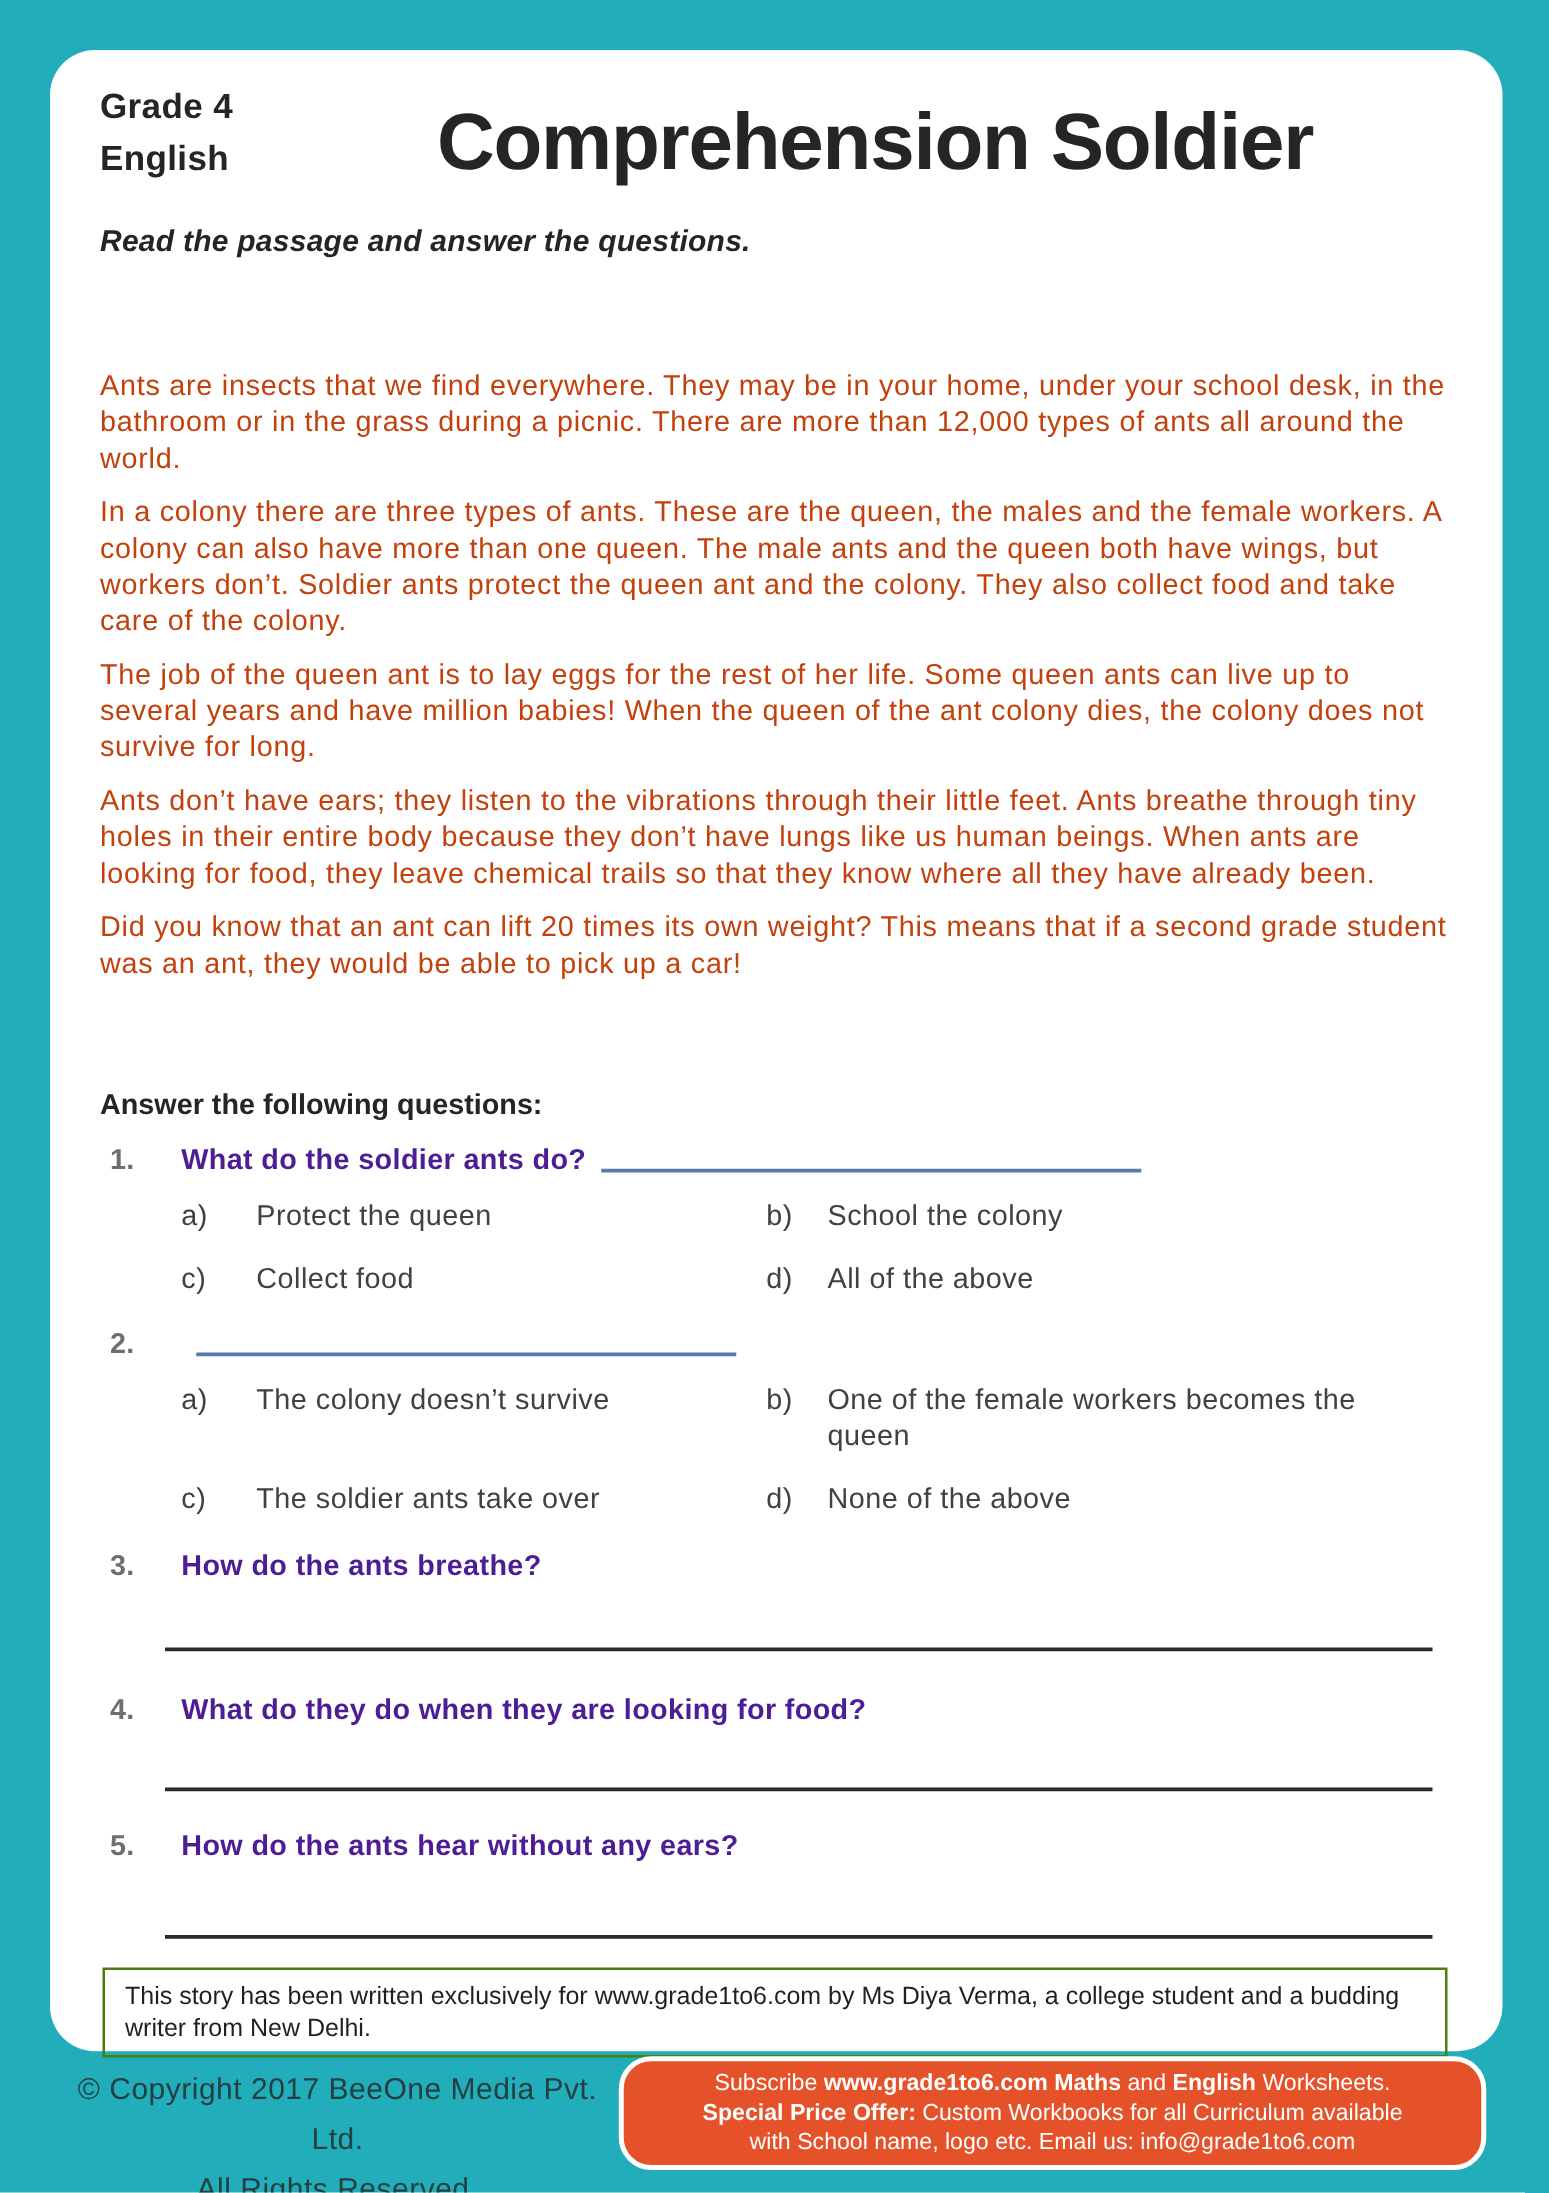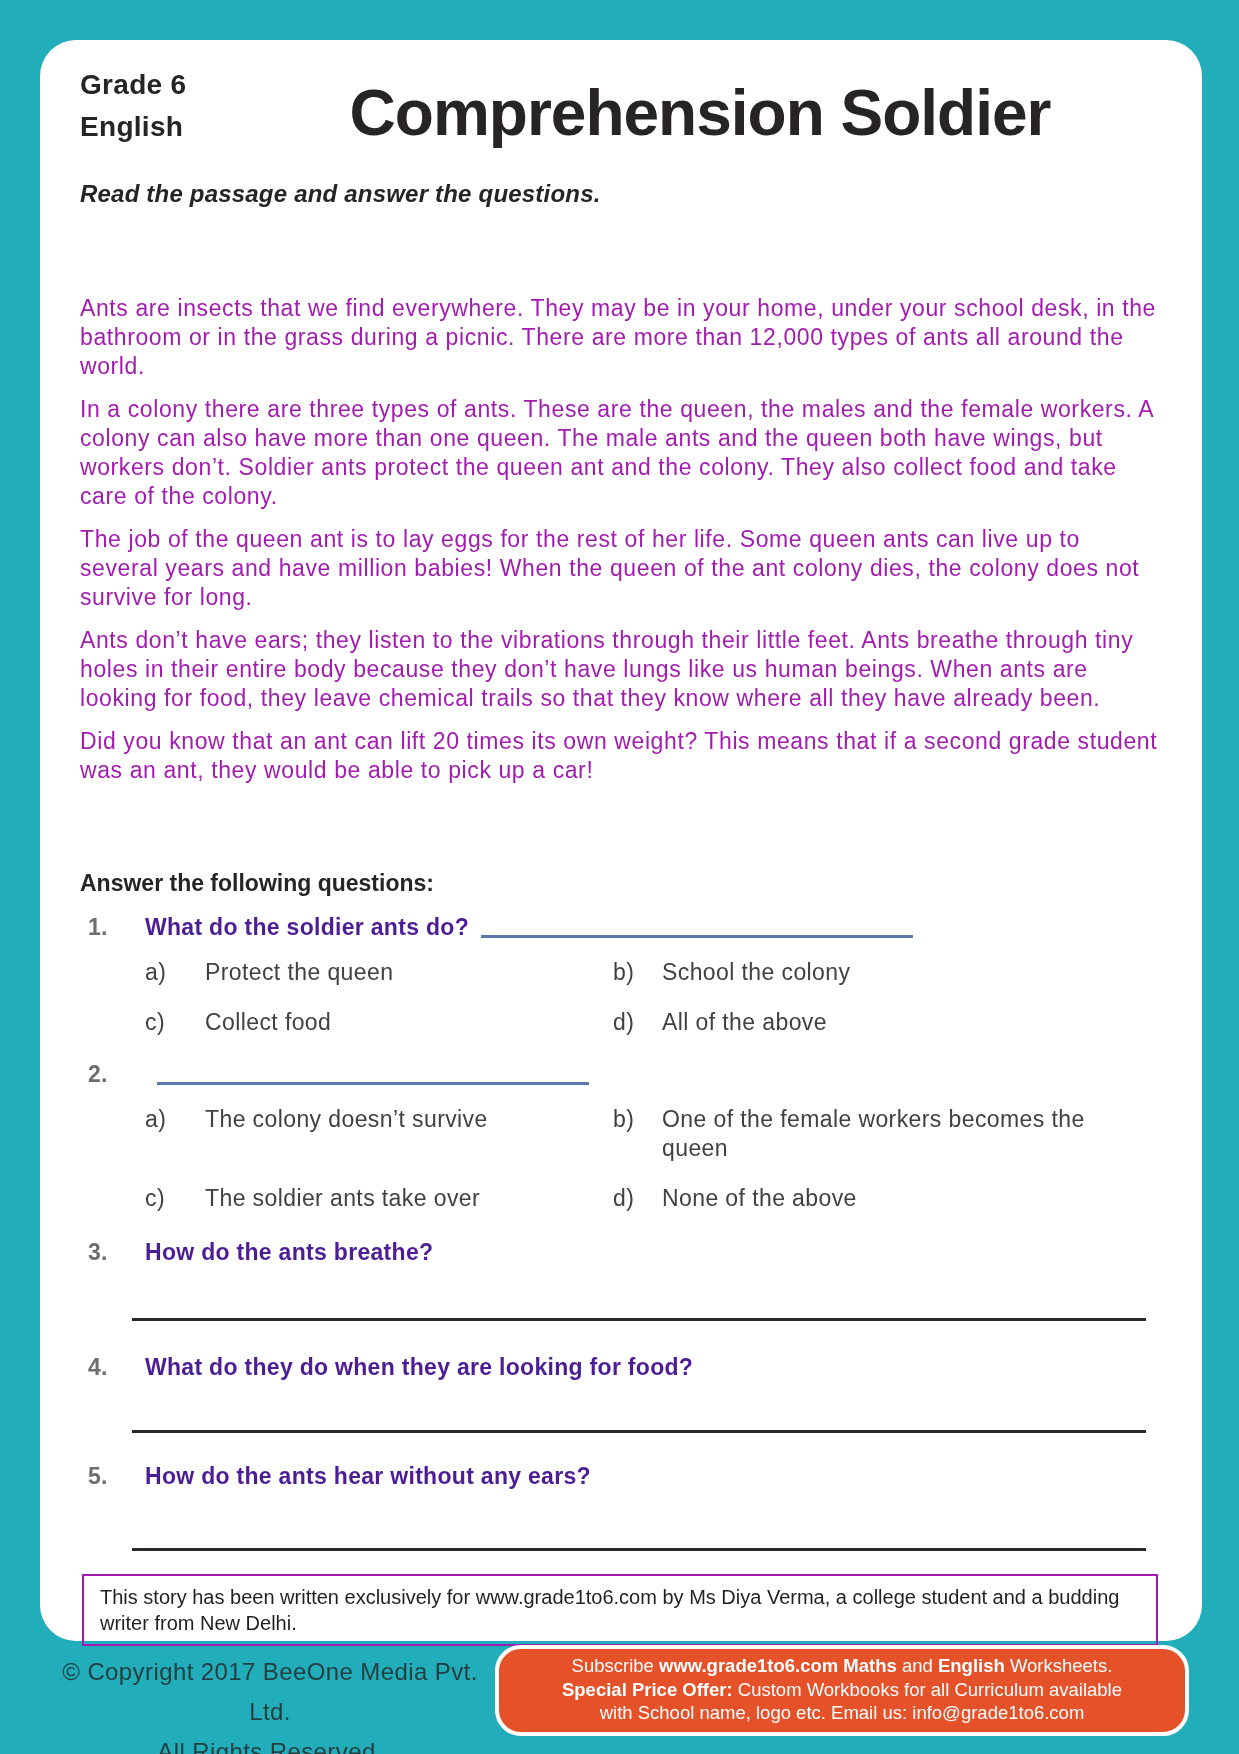--- a/index.html
+++ b/index.html
@@ -31,21 +31,21 @@
     font-size:24px;font-weight:700;font-style:italic;color:#272425;
     letter-spacing:.2px;
   }
   .passage-title{
     position:absolute;left:40px;top:198px;width:1080px;
     text-align:center;font-size:30px;font-weight:700;color:#3db54b;
     letter-spacing:.3px;
   }
   .passage{
     position:absolute;left:40px;top:254px;width:1082px;
-    font-size:23px;line-height:29px;color:#a21caf;letter-spacing:.6px;
+    font-size:23px;line-height:29px;color:#c2410c;letter-spacing:.6px;
   }
   .passage p{margin:0 0 14px 0;}
   
   .answer-heading{
     position:absolute;left:40px;top:830px;
     font-size:23px;font-weight:700;color:#272425;
   }
   .q-row{
     position:absolute;left:48px;display:flex;align-items:baseline;
     font-size:23px;letter-spacing:.3px;
@@ -61,21 +61,21 @@
     display:grid;grid-template-columns:60px 408px 49px 465px;
     row-gap:21px;font-size:23px;line-height:29px;color:#414042;letter-spacing:.4px;
   }
   .opt-letter{color:#414042;}
   .answer-line{
     position:absolute;left:92px;width:1014px;
     border-bottom:3px solid #2b282b;
   }
   .attribution{
     position:absolute;left:42px;top:1534px;width:1040px;
-    border:2px solid #a21caf;padding:8px 16px;
+    border:2px solid #4d7c0f;padding:8px 16px;
     font-size:20px;line-height:26px;color:#231f20;
   }
   
   .copyright{
     position:absolute;left:50px;top:1652px;width:440px;
     text-align:center;font-size:24px;line-height:40px;
     color:#233f42;letter-spacing:.4px;
   }
   .subscribe-box{
     position:absolute;left:495px;top:1645px;width:662px;
@@ -85,21 +85,21 @@
   }
   .subscribe-box b{font-weight:700;}
 </style>
 </head>
 <body>
 
 <div class="page">
   <div class="card">
 
     <div class="hdr-left">
-      <div>Grade 6</div>
+      <div>Grade 4</div>
       <div>English</div>
     </div>
 
     <div class="main-title">Comprehension Soldier</div>
 
     <div class="instruction">Read the passage and answer the questions.</div>
 
 
     <div class="passage">
       <p>Ants are insects that we find everywhere. They may be in your home, under your school desk, in the bathroom or in the grass during a picnic. There are more than 12,000 types of ants all around the world.</p>

